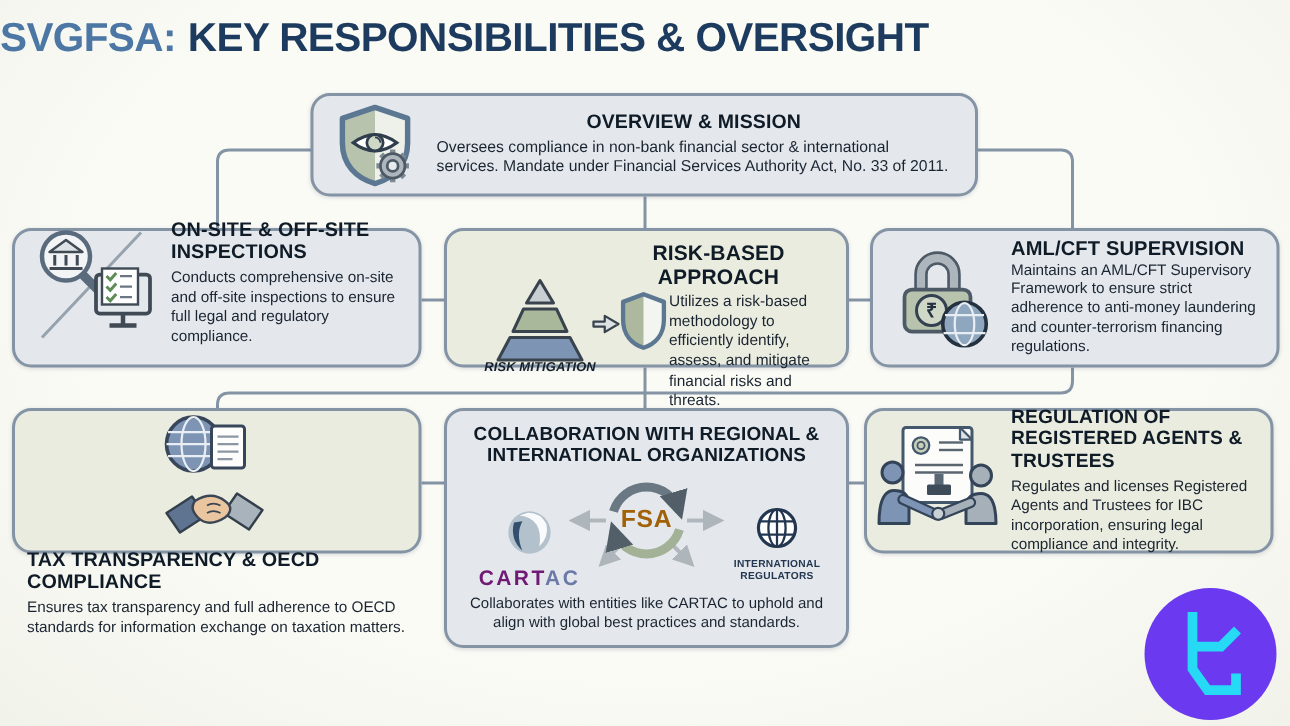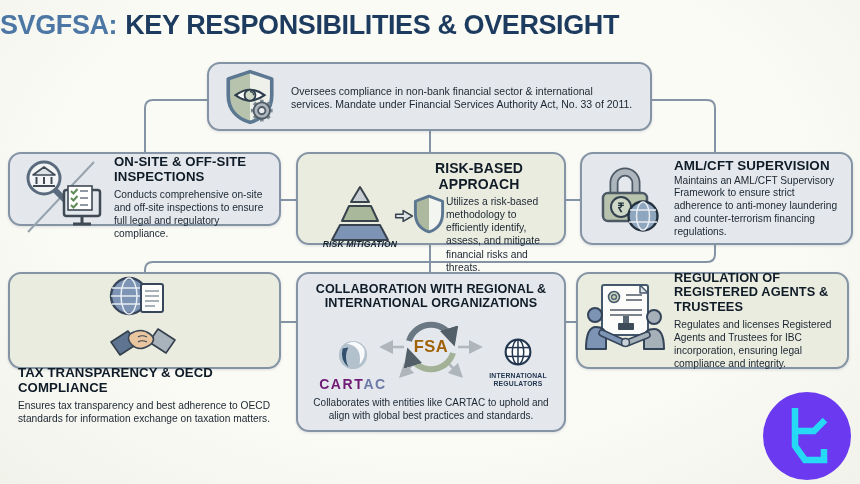--- a/index.html
+++ b/index.html
@@ -25,21 +25,21 @@
   .bg-gray{background:#e4e8ec;}
   .bg-green{background:#eaecdf;}
   .box-title{font-weight:800;color:#0f1b27;line-height:1.14;letter-spacing:.1px;}
   .box-body{color:#1b2531;line-height:1.28;margin-top:4px;}
   
   #box-overview{left:207px;top:62px;width:445px;height:69px;display:flex;align-items:center;gap:12px;padding:0 16px 0 12px;}
   #box-overview .txt{flex:1;}
   #box-overview .box-title{font-size:13px;text-align:center;}
   #box-overview .box-body{font-size:10.5px;margin-top:3px;}
   
-  #box-inspections{left:8px;top:152px;width:273px;height:74px;display:flex;align-items:flex-start;gap:8px;padding:0 10px 12px 8px;}
+  #box-inspections{left:8px;top:152px;width:273px;height:93px;display:flex;align-items:flex-end;gap:8px;padding:0 10px 12px 8px;}
   #box-inspections .box-title{font-size:13.2px;max-width:172px;}
   #box-inspections .box-body{font-size:10.2px;}
   
   #box-risk{left:296px;top:152px;width:270px;height:93px;padding:7px 10px 4px 24px;}
   #box-risk .box-title{font-size:14px;margin-left:82px;text-align:center;}
   .risk-row{display:flex;align-items:flex-start;margin-top:0px;}
   .risk-icon{position:relative;width:124px;height:72px;flex:none;margin-top:-12px;}
   .risk-icon .pyr{position:absolute;left:2px;top:4px;}
   .risk-icon .pyr-label{position:absolute;left:0px;top:58px;width:76px;text-align:center;font-size:8.6px;font-weight:800;color:#15202c;letter-spacing:.1px;font-style:italic;}
   .risk-icon .arr{position:absolute;left:72px;top:26px;}
@@ -109,20 +109,21 @@
           <line x1="-12" y1="0" x2="12" y2="0"></line>
             <line x1="0" y1="-12" x2="0" y2="12"></line>
           <line x1="-8.5" y1="-8.5" x2="8.5" y2="8.5"></line>
             <line x1="-8.5" y1="8.5" x2="8.5" y2="-8.5"></line>
         </g>
         <circle r="9" fill="#aeb6bd" stroke="#4d5a66" stroke-width="2"></circle>
         <circle r="4" fill="#e8ebee" stroke="#4d5a66" stroke-width="2"></circle>
       </g>
     </svg>
     <div class="txt">
+      <div class="box-title">OVERVIEW &amp; MISSION</div>
       <div class="box-body">Oversees compliance in non-bank financial sector &amp; international services. Mandate under Financial Services Authority Act, No. 33 of 2011.</div>
     </div>
   </div>
 
   <div class="box bg-gray" id="box-inspections">
     <svg class="icon" width="88" height="84" viewBox="0 0 88 84">
       <line x1="10" y1="78" x2="76" y2="8" stroke="#96a2ad" stroke-width="2"></line>
       <circle cx="26" cy="24" r="16" fill="#f2f4f5" stroke="#5a6b7d" stroke-width="3"></circle>
       <path d="M26 13 L37 21 H15 Z" fill="#dde3e7" stroke="#3f4a55" stroke-width="1.6" stroke-linejoin="round"></path>
       <g stroke="#3f4a55" stroke-width="2">
@@ -219,21 +220,21 @@
         <path d="M32 4 L15 -7 L6 6 L23 17 Z" fill="#a9b3bc" stroke="#343f4c" stroke-width="1.6" stroke-linejoin="round"></path>
         <path d="M-13 -2 Q-2 -9 7 -2 Q14 3 7 9 Q-4 16 -11 9 Q-17 3 -13 -2 Z" fill="#e9c6a0" stroke="#3a4654" stroke-width="1.6"></path>
         <g fill="none" stroke="#3a4654" stroke-width="1.2">
           <path d="M-5 1 q4 -2.5 9 0"></path>
           <path d="M-5 6 q4 -2.5 9 0"></path>
         </g>
       </g>
     </svg>
     <div class="txt">
       <div class="box-title">TAX TRANSPARENCY &amp; OECD COMPLIANCE</div>
-      <div class="box-body">Ensures tax transparency and best adherence to OECD standards for information exchange on taxation matters.</div>
+      <div class="box-body">Ensures tax transparency and full adherence to OECD standards for information exchange on taxation matters.</div>
     </div>
   </div>
 
   <div class="box bg-gray" id="box-collab">
     <div class="box-title">COLLABORATION WITH REGIONAL &amp; INTERNATIONAL ORGANIZATIONS</div>
     <div class="hub-area">
       <svg class="hub-svg" width="254" height="86" viewBox="0 0 254 86">
         <defs>
           <marker id="mgray" viewBox="0 0 10 10" refX="8" refY="5" markerWidth="5.5" markerHeight="5.5" orient="auto">
               <path d="M0 0 L10 5 L0 10 Z" fill="#aeb6bc"></path>

